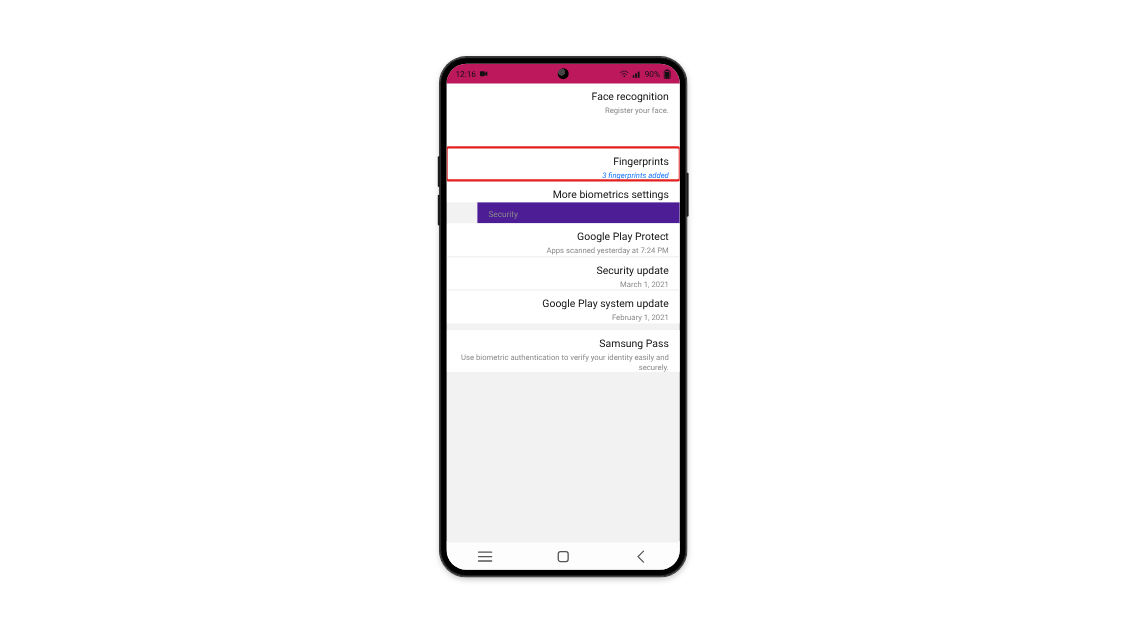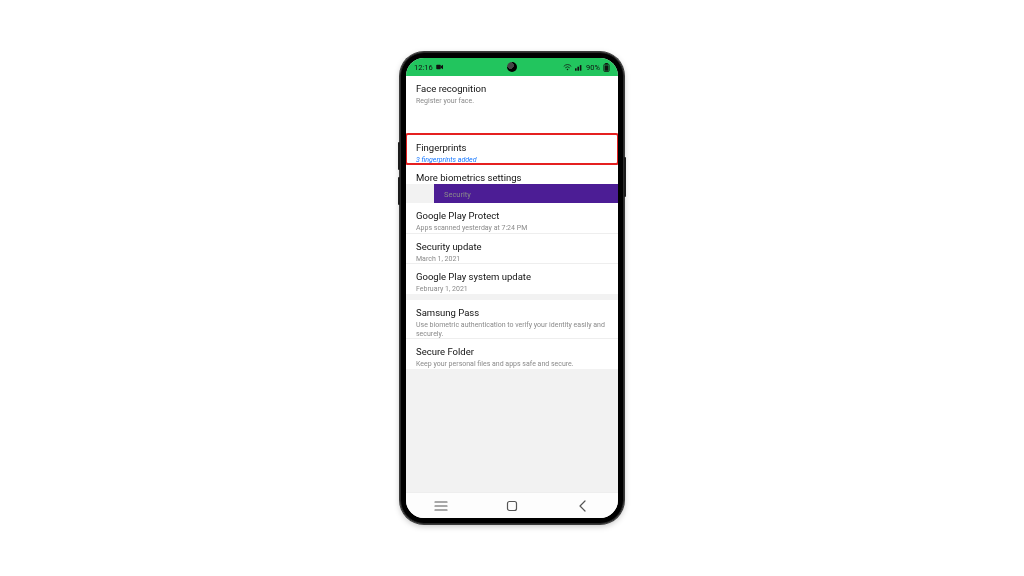--- a/index.html
+++ b/index.html
@@ -34,21 +34,21 @@
     z-index: 5;
   }
   .side-btn { position:absolute; background:#1b1b1b; border-radius:2px; }
   .side-btn.left1 { left:-2px; top:90px; width:2px; height:28px; }
   .side-btn.left2 { left:-2px; top:125px; width:2px; height:28px; }
   .side-btn.right1 { right:-2px; top:105px; width:2px; height:40px; }
 
   
   .statusbar {
     height: 18px; display:flex; align-items:center; justify-content:space-between;
-    padding: 0 8px; font-size: 7.5px; color:#111; background:#22c55e;
+    padding: 0 8px; font-size: 7.5px; color:#111; background:#be185d;
   }
   .sb-left, .sb-right { display:flex; align-items:center; gap:3px; }
   .sb-right svg { display:block; }
 
   
   .header {
     height: 30px; display:flex; align-items:center; gap:8px;
     padding: 0 10px; background:#f2f2f2;
   }
   .header .title { font-size: 11px; color:#111; flex:1; }
@@ -56,21 +56,21 @@
 
   
   .content { flex:1; overflow:hidden; }
   .group { background:#ffffff; }
   .group + .group { margin-top: 6px; }
   .section-label {
     font-size: 7.5px; color:#8a8a8a; padding: 6px 10px 4px; background:#4c1d95;margin-left:28px;
   }
   .row {
     padding: 7px 10px 0; border-top: 1px solid #eeeeee;
-    display:flex; align-items:center; gap:8px;
+    display:flex; align-items:center; gap:8px;text-align:right;
   }
   .group .row:first-child { border-top: none; }
   .row .col { flex:1; min-width:0; }
   .row .label { font-size: 9.5px; color:#111; line-height:1.25; }
   .row .sub   { font-size: 7px; color:#8a8a8a; line-height:1.25; margin-top:2px; }
   .row .sub.link { color:#1677ff;font-style:italic; }
   .row.highlight { outline: 2px solid #e52020; outline-offset: -1px; border-radius: 2px; margin-top: 28px; }
 
   
   .toggle {
@@ -175,26 +175,20 @@
           </div>
         </div>
 
         <div class="group">
           <div class="row">
             <div class="col">
               <div class="label">Samsung Pass</div>
               <div class="sub">Use biometric authentication to verify your identity easily and securely.</div>
             </div>
           </div>
-          <div class="row">
-            <div class="col">
-              <div class="label">Secure Folder</div>
-              <div class="sub">Keep your personal files and apps safe and secure.</div>
-            </div>
-          </div>
         </div>
 
       </div>
 
       <div class="navbar">
         <div class="nav-item">
           <svg width="14" height="10" viewBox="0 0 14 10">
               <line x1="1" y1="1" x2="13" y2="1" stroke="#555" stroke-width="1.2" stroke-linecap="round"></line>
               <line x1="1" y1="5" x2="13" y2="5" stroke="#555" stroke-width="1.2" stroke-linecap="round"></line>
               <line x1="1" y1="9" x2="13" y2="9" stroke="#555" stroke-width="1.2" stroke-linecap="round"></line>

